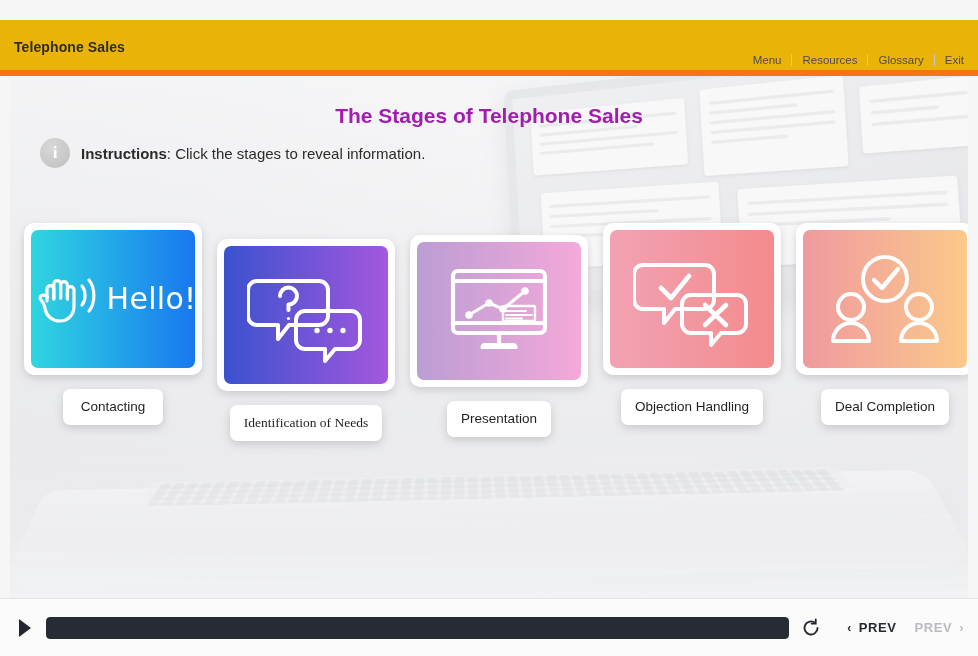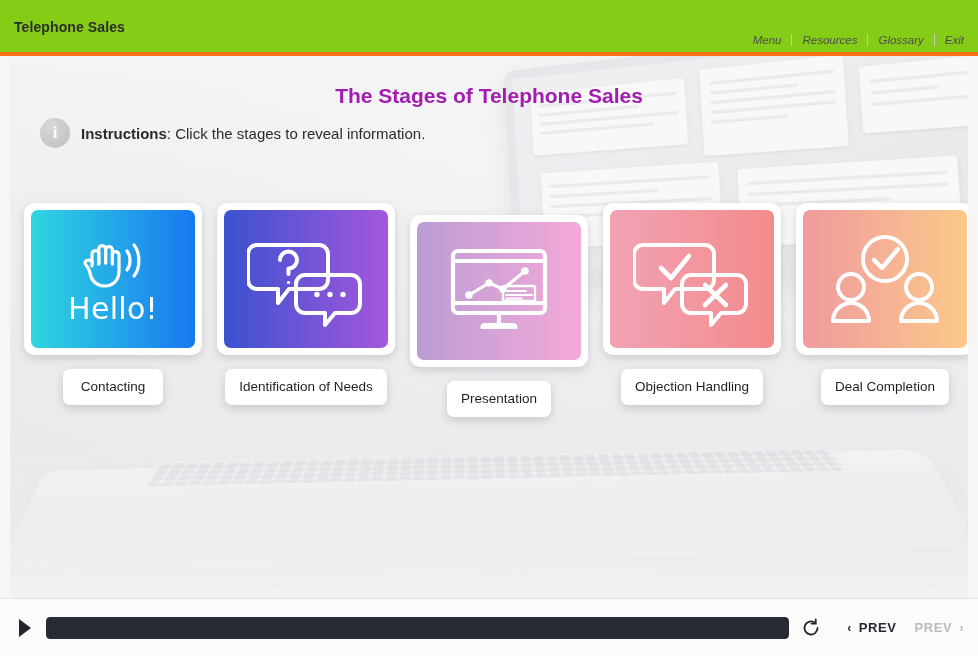--- a/index.html
+++ b/index.html
@@ -14,43 +14,43 @@
     width: 978px; height: 656px;
     background: #f6f6f6;
     display: flex; flex-direction: column;
   }
 
   
   .header {
     position: relative;
     height: 56px;
     flex: 0 0 56px;
-    background: #84cc16;
-    border-bottom: 4px solid #f97316;
+    background: #eab308;
+    border-bottom: 6px solid #f97316;
+    margin-top: 20px;
   }
   .header-title {
     position: absolute;
     left: 14px; top: 19px;
     font-size: 14px;
     font-weight: bold;
     color: #2c2c2c;
     letter-spacing: .1px;
   }
   .header-nav {
     position: absolute;
     right: 14px; top: 34px;
     display: flex; align-items: center;
     font-size: 11.5px;
   }
   .nav-link {
     color: #4d4d4d;
     padding: 0 10px;
     text-decoration: none;
     white-space: nowrap;
-    font-style: italic;
   }
   .nav-link:last-child { padding-right: 0; text-align: right; }
   .nav-sep {
     width: 1px; height: 12px;
     background: #c8c8c8;
   }
 
   
   .stage {
     position: relative;
@@ -178,21 +178,21 @@
   }
   .card-inner {
     width: 100%; height: 100%;
     border-radius: 7px;
     display: flex; align-items: center; justify-content: center;
     overflow: hidden;
     position: relative;
   }
   .card-inner svg { display: block; }
   .hello-wrap {
-    display: flex; flex-direction: column; align-items: center; gap: 1px;
+    display: flex; flex-direction: row; align-items: center; gap: 1px;
   }
   .hello-text {
     color: #fff;
     font-size: 30px;
     font-family: "DejaVu Sans", sans-serif;
     letter-spacing: .3px;
     line-height: 1;
   }
   .card-label {
     margin-top: 14px;
@@ -203,21 +203,21 @@
     font-size: 13.5px;
     color: #1f1f1f;
     text-align: center;
     line-height: 1.32;
     min-width: 100px;
     cursor: pointer;
   }
 
   
   .off-0 { margin-top: 0; }
-  .off-1 { margin-top: 0; }
+  .off-1 { margin-top: 16px; font-family: Liberation Serif, serif; }
   .off-2 { margin-top: 12px; }
   .off-3 { margin-top: 0; align-items: center; }
   .off-4 { margin-top: 0; }
 
   
   .footer {
     position: relative;
     flex: 0 0 58px;
     height: 58px;
     background: #fbfbfb;

